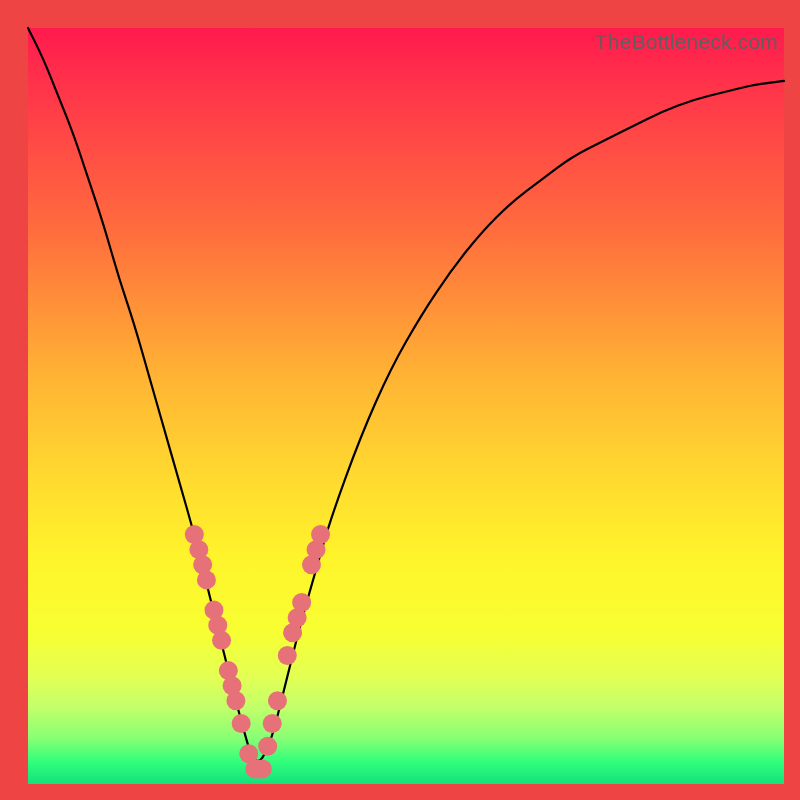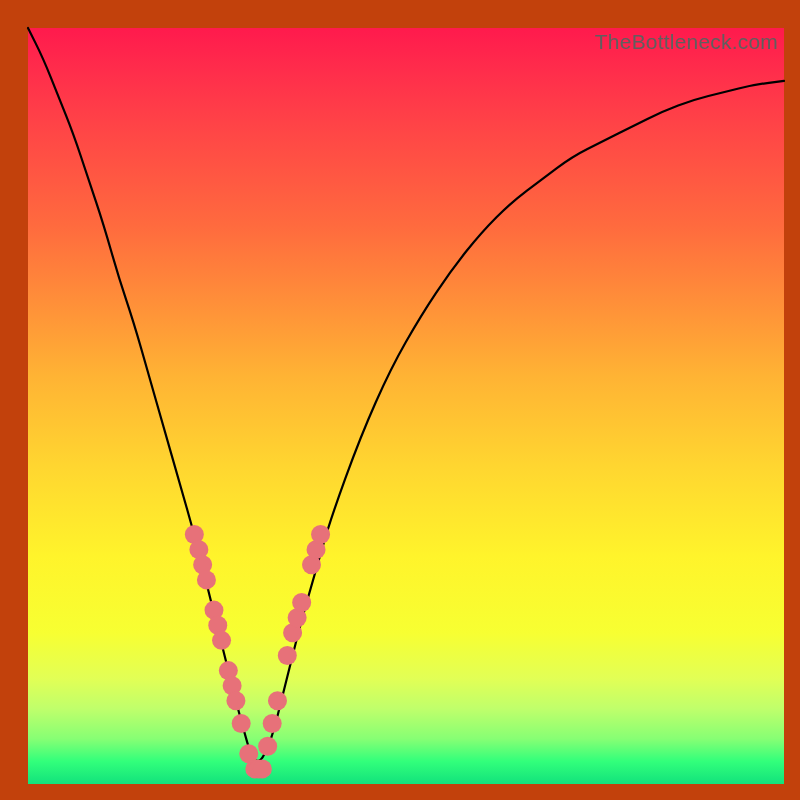--- a/index.html
+++ b/index.html
@@ -8,21 +8,21 @@
     width: 800px;
     height: 800px;
     background: #000;
     font-family: Arial, Helvetica, sans-serif;
     overflow: hidden;
   }
   .stage {
     position: relative;
     width: 800px;
     height: 800px;
-    background: #c2410c;
+    background: #ef4444;
   }
   .plot {
     position: absolute;
     left: 28px;
     top: 28px;
     width: 756px;
     height: 756px;
     background: linear-gradient(
       to bottom,
       #ff1a4d 0%,

